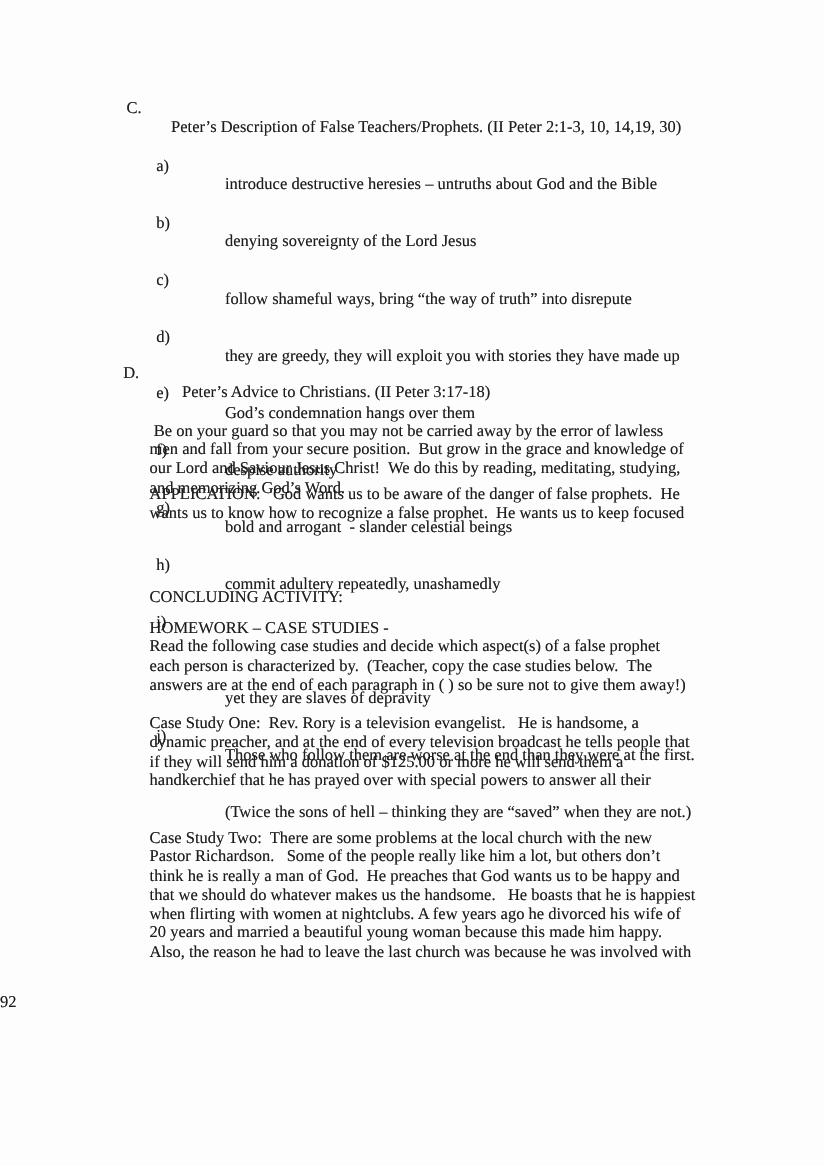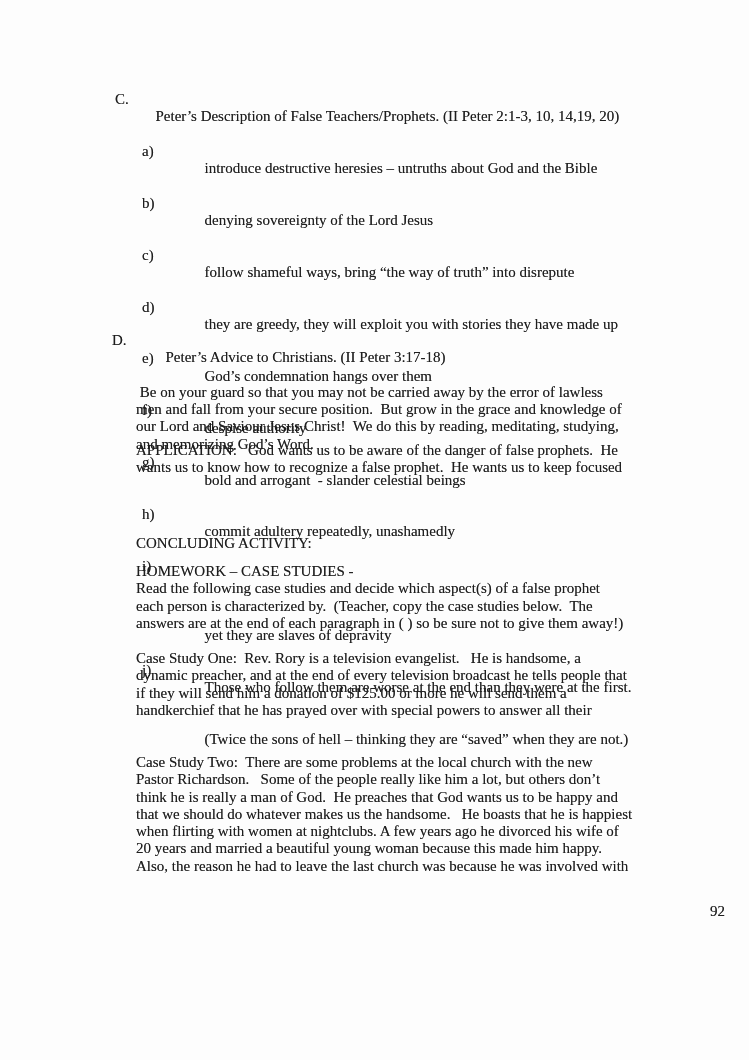--- a/index.html
+++ b/index.html
@@ -32,33 +32,33 @@
   .li { position: relative; padding-left: 55px; white-space: pre; }
   .li-letter { position: absolute; left: 30px; top: 0; }
   
   .d-head { position: relative; padding-left: 31px; white-space: pre; }
   .d-label { position: absolute; left: 0; top: 0; }
   .pagenum {
     position: absolute;
     top: 903px;
     left: 0;
     width: 725px;
-    text-align: right;
+    text-align: left;
     font-size: 15px;
     line-height: 17.3px;
   }
 </style>
 </head>
 <body>
 
 <div class="page">
 
   <div class="block" style="top:91px">
     <div class="c-head">
-      <span class="c-label">C.</span><span>Peter’s Description of False Teachers/Prophets. (II Peter 2:1-3, 10, 14,19, 20)</span>
+      <span class="c-label">C.</span><span>Peter’s Description of False Teachers/Prophets. (II Peter 2:1-3, 10, 14,19, 30)</span>
     </div>
     <div>
 
         <div class="li">
           <span class="li-letter">a)</span><span>introduce destructive heresies – untruths about God and the Bible</span>
         </div>
 
         <div class="li">
           <span class="li-letter">b)</span><span>denying sovereignty of the Lord Jesus</span>
         </div>

